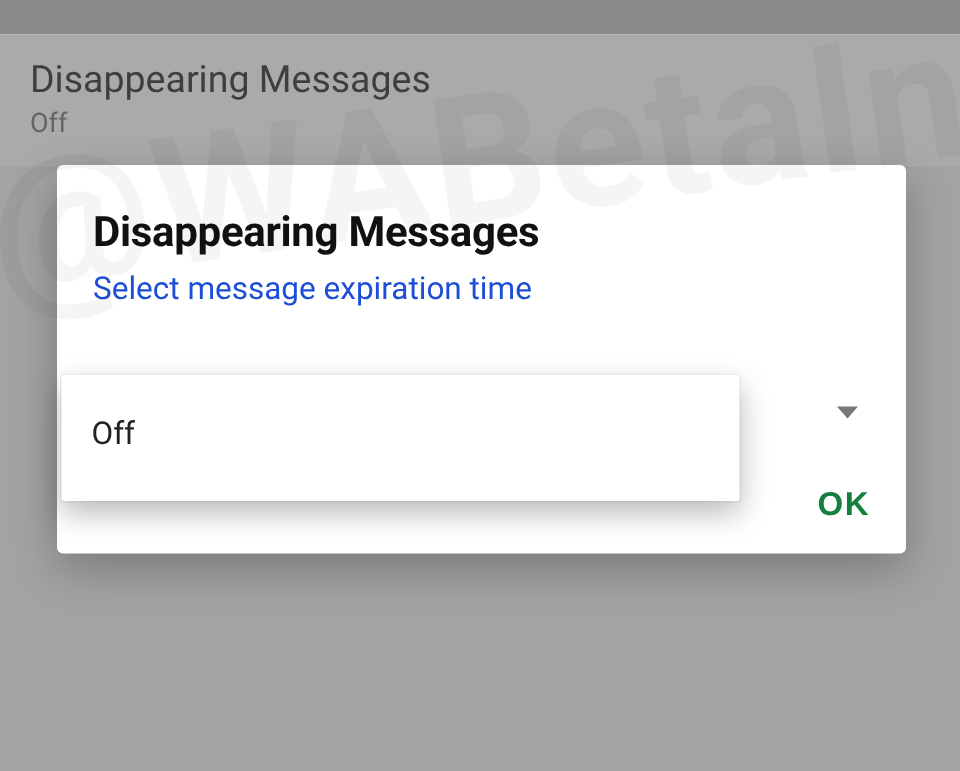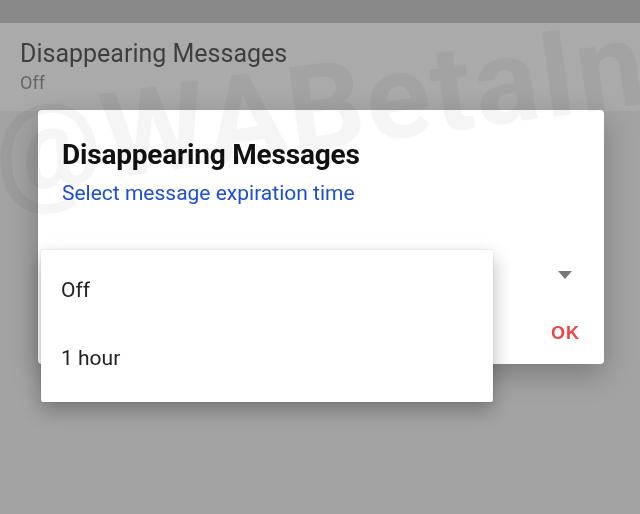--- a/index.html
+++ b/index.html
@@ -79,23 +79,23 @@
       border-right: 7px solid transparent;
       border-top: 8px solid #777;
     }
     .dialog-actions {
       padding: 22px 24px 20px 24px;
       text-align: right;
     }
     .ok-button {
       background: none;
       border: none;
-      color: #ef4444;
+      color: #15803d;
       font-weight: 700;
-      font-size: 18px;
+      font-size: 22px;
       letter-spacing: 1px;
       cursor: pointer;
     }
     .dropdown-list {
       position: absolute;
       top: 250px;
       left: 41px;
       width: 452px;
       background: #fff;
       box-shadow: 0 8px 20px rgba(0,0,0,0.28), 0 0 0 1px rgba(0,0,0,0.04);
@@ -142,16 +142,15 @@
   <div class="dialog-select-area">
     <span class="dropdown-caret"></span>
   </div>
   <div class="dialog-actions">
     <button class="ok-button">OK</button>
   </div>
 </div>
 
 <div class="dropdown-list">
   <div class="dropdown-item">Off</div>
-  <div class="dropdown-item">1 hour</div>
 </div>
 
 <div class="watermark">@WABetaInfo</div>
 
 </body></html>

